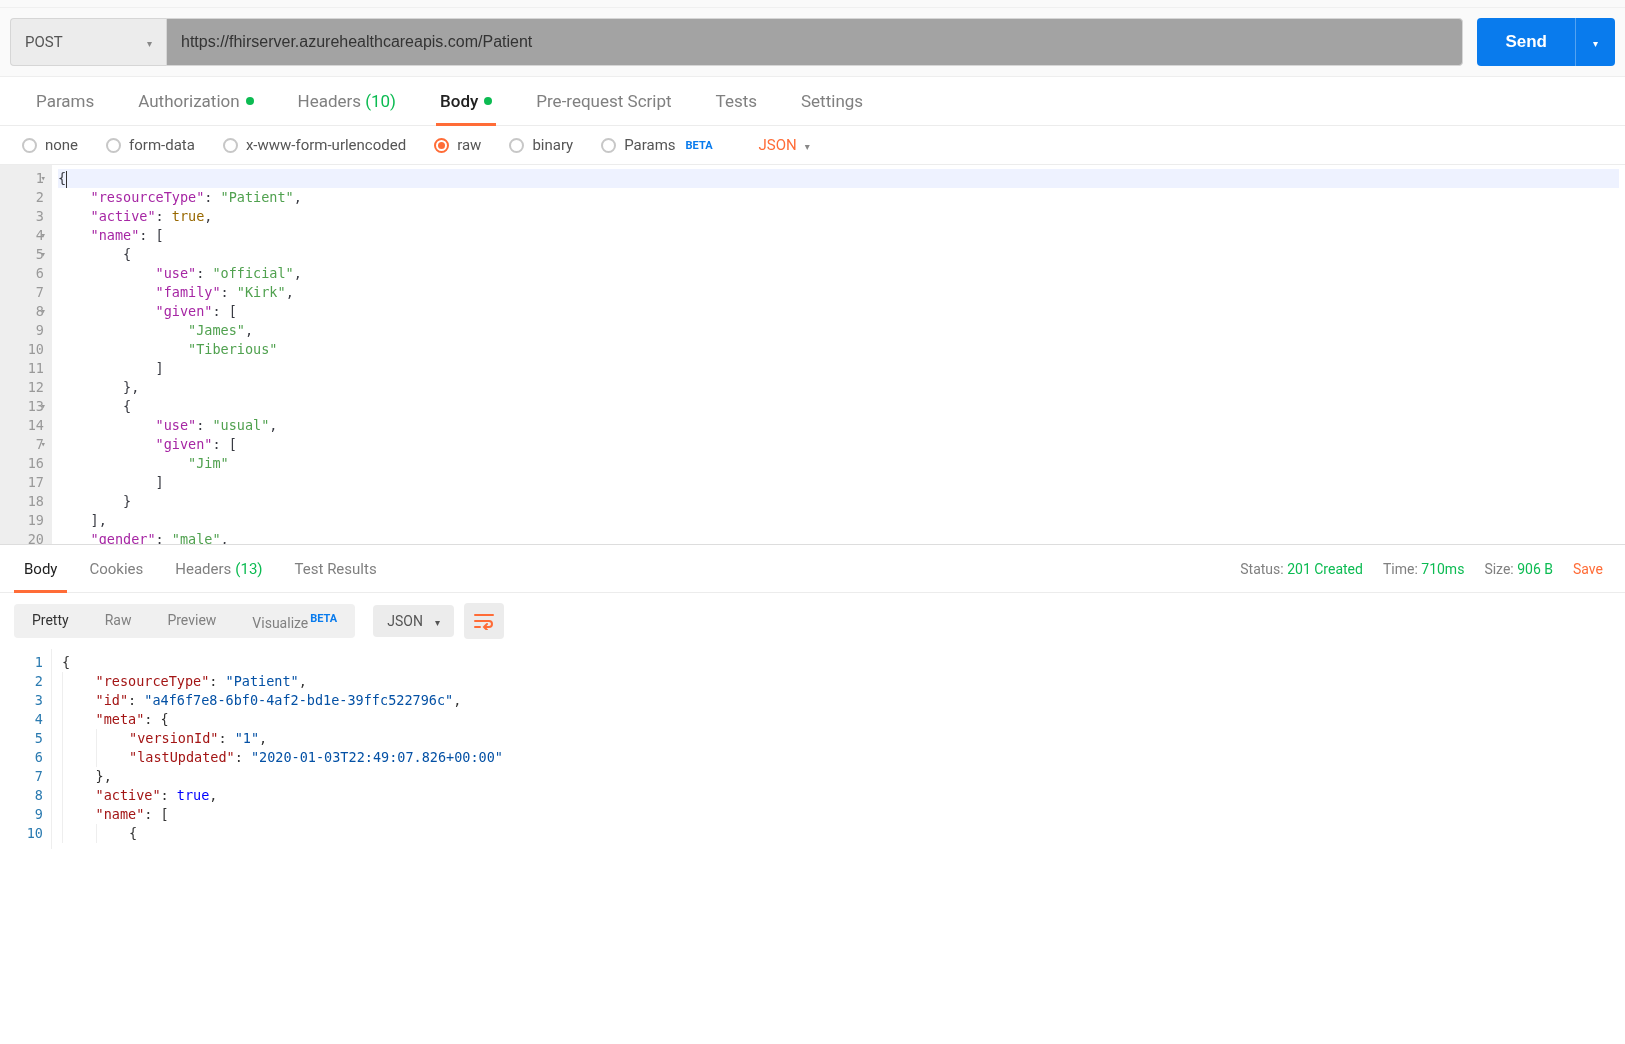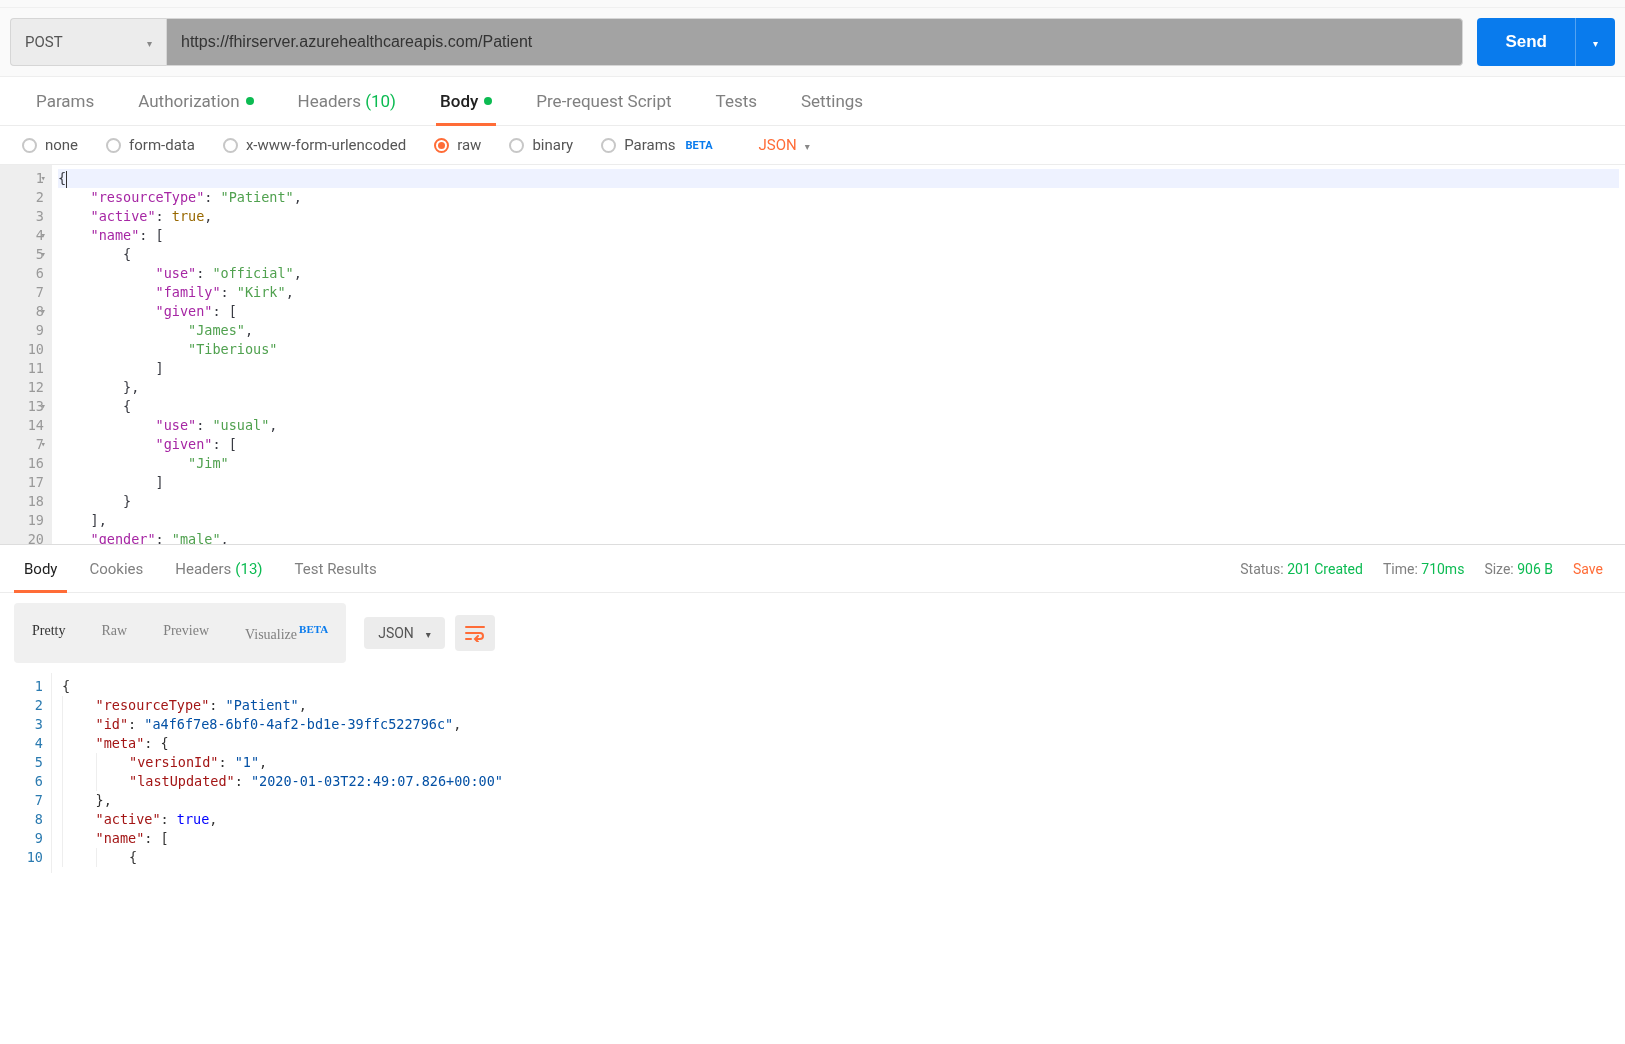--- a/index.html
+++ b/index.html
@@ -50,21 +50,21 @@
 .resp-tab { padding: 0 16px; height: 100%; display: flex; align-items: center; color: #808080; font-size: 15px; cursor: pointer; position: relative; }
 .resp-tab .count { color: #0cbb52; margin-left: 4px; }
 .resp-tab.active { color: #212121; }
 .resp-tab.active::after { content: ""; position: absolute; bottom: -1px; left: 6px; right: 6px; height: 3px; background: #ff6c37; }
 .resp-meta { margin-left: auto; display: flex; align-items: center; gap: 20px; padding-right: 14px; font-size: 14px; color: #808080; }
 .resp-meta .val { color: #0cbb52; }
 .save-link { color: #ff6c37; cursor: pointer; }
 
 .resp-toolbar { display: flex; align-items: center; padding: 10px 14px; gap: 10px; background: #fff; }
 .resp-view-tabs { display: flex; background: #f0f0f0; border-radius: 4px; overflow: hidden; }
-.resp-view-tab { padding: 20px 18px; color: #808080; font-size: 14px; cursor: pointer; font-family: Liberation Serif, serif; }
+.resp-view-tab { padding: 8px 18px; color: #808080; font-size: 14px; cursor: pointer; }
 .resp-view-tab.active { color: #333; }
 .resp-format-sel { display: flex; align-items: center; gap: 12px; background: #ececec; border-radius: 4px; padding: 8px 14px; color: #555; font-size: 14px; margin-left: 8px; cursor: pointer; }
 .wrap-btn { width: 40px; height: 36px; background: #ececec; border-radius: 4px; display: flex; align-items: center; justify-content: center; cursor: pointer; }
 .wrap-btn svg { stroke: #ff6c37; }
 
 .resp-editor { height: 200px; }
 .resp-editor .gutter { background: #fff; color: #2a7ab0; border-right: 1px solid #eee; }
 .resp-editor .code { padding-left: 10px; }
 .resp-editor .guide { border-left: 1px solid #eee; display:inline-block; height: 19px; vertical-align: top; }
 .resp-editor .code .line { position: relative; }

